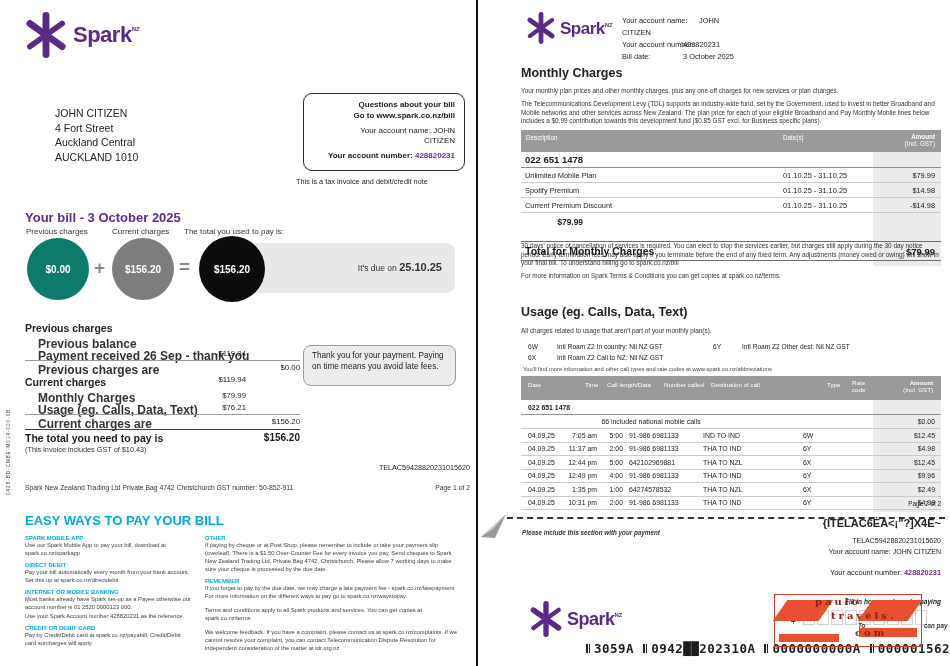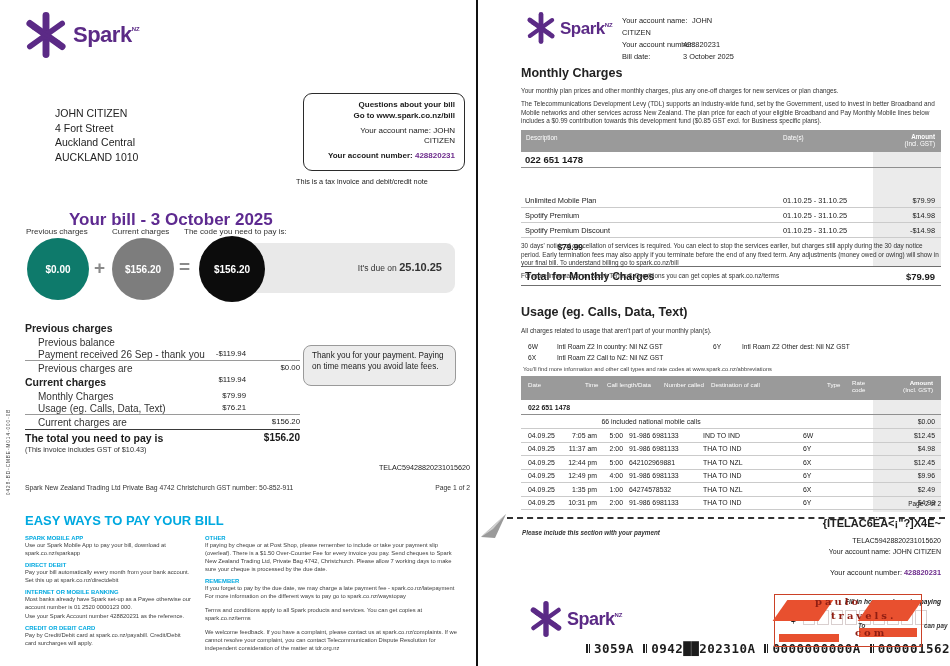--- a/index.html
+++ b/index.html
@@ -20,30 +20,30 @@
   .logo svg { display:block; }
   .logo .word { font-weight:bold; color:#5b2a86; letter-spacing:-0.5px; }
   .logo .tm { font-size:6px; color:#5b2a86; font-weight:bold; margin-top:4px; }
 
   
   #page1 { left:0; top:0; width:476px; height:666px; }
   .addr { font-size:10.5px; line-height:1.4; color:#222; }
   #qbox { left:303px; top:93px; width:162px; height:78px; border:1.5px solid #2b2b2b;
     border-radius:9px; padding:6px 9px; font-size:8px; text-align:right; line-height:1.35; }
   #taxnote { left:296px; top:177px; width:176px; font-size:7.3px; text-align:left; }
-  #billtitle { left:25px; top:210px; font-size:17px; font-weight:bold; color:#5e2a90;margin-left:44px; }
+  #billtitle { left:25px; top:210px; font-size:13px; font-weight:bold; color:#5e2a90; }
   .circ-label { font-size:8px; color:#333; }
   .pill { left:210px; top:243px; width:245px; height:50px; background:#e9e9e9; border-radius:9px; }
   .pill .due { position:absolute; right:13px; top:18px; font-size:8.5px; color:#333;padding-left:28px; }
   .pill .due b { font-size:11px; }
   .circle { border-radius:50%; color:#fff; font-weight:bold; font-size:10px;
     display:flex; align-items:center; justify-content:center; }
   .op { font-size:19px; font-weight:bold; color:#8a8a8a; }
   .sec-h { font-size:10.5px; font-weight:bold; color:#222; }
-  .row-l { font-size:10px; color:#333; }
+  .row-l { font-size:12px; color:#333;font-weight:bold; }
   .val1 { width:66px; text-align:right; font-size:7.8px; }
   .val2 { width:60px; text-align:right; font-size:7.8px; }
   .hr1 { border-top:1px solid #9a9a9a; }
   .hr2 { border-top:1.6px solid #3a3a3a; }
   #thanksbox { left:303px; top:345px; width:153px; height:41px; background:#ececec;
     border:1.5px solid #9a9a9a; border-radius:8px; padding:5px 8px; font-size:8.2px; line-height:1.3; color:#222; }
   .tiny { font-size:6.8px; color:#333; }
   #sidecode { left:6px; top:495px; font-size:4.6px; color:#444; letter-spacing:1px;
     transform:rotate(-90deg); transform-origin:0 0; white-space:nowrap; }
   #easy-title { left:25px; top:513px; font-size:13px; font-weight:bold; color:#00a9e0; }
@@ -131,21 +131,21 @@
       <div>CITIZEN</div>
       <div style="height:4px;"></div>
       <div><span class="b">Your account number: </span><span class="b purple">428820231</span></div>
     </div>
     <div id="taxnote" class="abs">This is a tax invoice and debit/credit note</div>
 
     <div id="billtitle" class="abs">Your bill - 3 October 2025</div>
 
     <div class="abs circ-label" style="left:26px;top:227px;">Previous charges</div>
     <div class="abs circ-label" style="left:112px;top:227px;">Current charges</div>
-    <div class="abs circ-label" style="left:184px;top:227px;">The code you need to pay is:</div>
+    <div class="abs circ-label" style="left:184px;top:227px;">The total you used to pay is:</div>
 
     <div class="abs pill">
       <div class="due"><span>It's due on </span><b>25.10.25</b></div>
     </div>
     <div class="abs circle" style="left:27px;top:238px;width:62px;height:62px;background:#0e7a6b;">$0.00</div>
     <div class="abs op" style="left:94px;top:257px;">+</div>
     <div class="abs circle" style="left:112px;top:238px;width:62px;height:62px;background:#7d7d7d;">$156.20</div>
     <div class="abs op" style="left:179px;top:256px;">=</div>
     <div class="abs circle" style="left:199px;top:236px;width:66px;height:66px;background:#0c0c0c;">$156.20</div>
 
@@ -214,21 +214,21 @@
             <path d="M34 10 L6 30" stroke-width="5"></path>
             <path d="M9 14 L31 26" stroke-width="3"></path>
           </g>
         </svg>
       </span>
       <span class="word" style="font-size:17px;margin:7px 0 0 3px;">Spark</span>
       <span class="tm" style="margin-top:10px;">NZ</span>
     </div>
 
     <div class="abs hdr-label" style="left:145px;top:16px;">Your account name:</div>
-    <div class="abs hdr-label" style="left:215px;top:16px;text-align:right;">JOHN</div>
+    <div class="abs hdr-label" style="left:222px;top:16px;text-align:right;">JOHN</div>
     <div class="abs hdr-label" style="left:145px;top:28px;">CITIZEN</div>
     <div class="abs hdr-label" style="left:145px;top:40px;">Your account number:</div>
     <div class="abs hdr-label" style="left:206px;top:40px;">428820231</div>
     <div class="abs hdr-label" style="left:145px;top:52px;">Bill date:</div>
     <div class="abs hdr-label" style="left:206px;top:52px;">3 October 2025</div>
 
     <div class="abs h2title" style="left:44px;top:66px;">Monthly Charges</div>
     <div class="abs body-xs" style="left:44px;top:87px;width:420px;">Your monthly plan prices and other monthly charges, plus any one-off charges for new services or plan changes.</div>
     <div class="abs body-xs" style="left:44px;top:100px;width:420px;">The Telecommunications Development Levy (TDL) supports an industry-wide fund, set by the Government, used to invest in better Broadband and Mobile networks and other services across New Zealand. The plan price for each of your eligible Broadband and Pay Monthly Mobile lines below includes a $0.99 contribution towards this development fund ($0.85 GST excl. for Business specific plans).</div>
 
@@ -238,32 +238,32 @@
         <span class="hcell" style="left:5px;">Description</span>
         <span class="hcell" style="left:262px;">Date(s)</span>
         <span class="hcell r" style="right:6px;top:3px;">
           <span class="b">Amount</span><br>
           <span>(Incl. GST)</span>
         </span>
       </div>
       <div class="trow grp" style="height:16px;border-bottom:1px solid #8f8f8f;">
         <span style="padding-left:4px;">022 651 1478</span>
       </div>
-      <div class="trow" style="height:15px;border-bottom:1px solid #cbcbcb;margin-top:25px;">
+      <div class="trow" style="height:15px;border-bottom:1px solid #cbcbcb;">
         <span style="width:262px;padding-left:4px;">Unlimited Mobile Plan</span>
         <span style="width:90px;">01.10.25 - 31.10.25</span>
         <span class="amt">$79.99</span>
       </div>
       <div class="trow" style="height:15px;border-bottom:1px solid #cbcbcb;">
         <span style="width:262px;padding-left:4px;">Spotify Premium</span>
         <span style="width:90px;">01.10.25 - 31.10.25</span>
         <span class="amt">$14.98</span>
       </div>
       <div class="trow" style="height:15px;border-bottom:1px solid #cbcbcb;">
-        <span style="width:262px;padding-left:4px;">Spotify Premium Discount</span>
+        <span style="width:262px;padding-left:4px;">Current Premium Discount</span>
         <span style="width:90px;">01.10.25 - 31.10.25</span>
         <span class="amt">-$14.98</span>
       </div>
       <div class="trow" style="height:17px;">
         <span class="amt b" style="font-size:8.4px;">$79.99</span>
       </div>
       <div style="height:11px;"></div>
       <div class="trow" style="height:20px;border-top:1px solid #6f6f6f;border-bottom:1px solid #6f6f6f;">
         <span class="b" style="width:352px;padding-left:4px;font-size:10.5px;">Total for Monthly Charges</span>
         <span class="amt b" style="font-size:9.5px;">$79.99</span>

